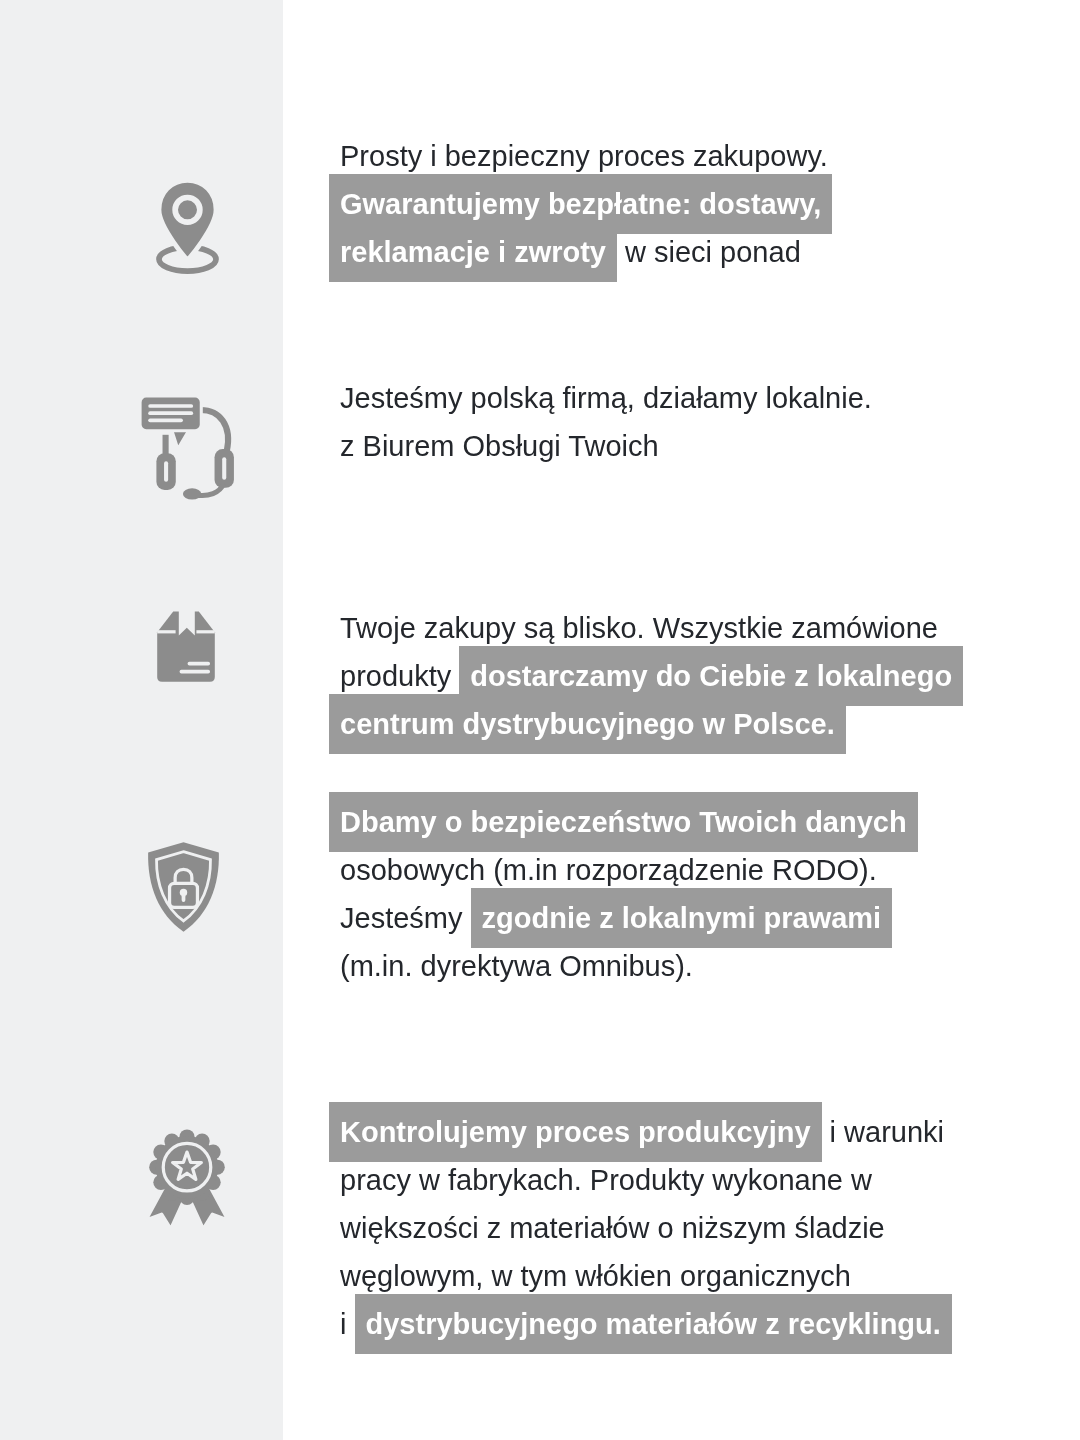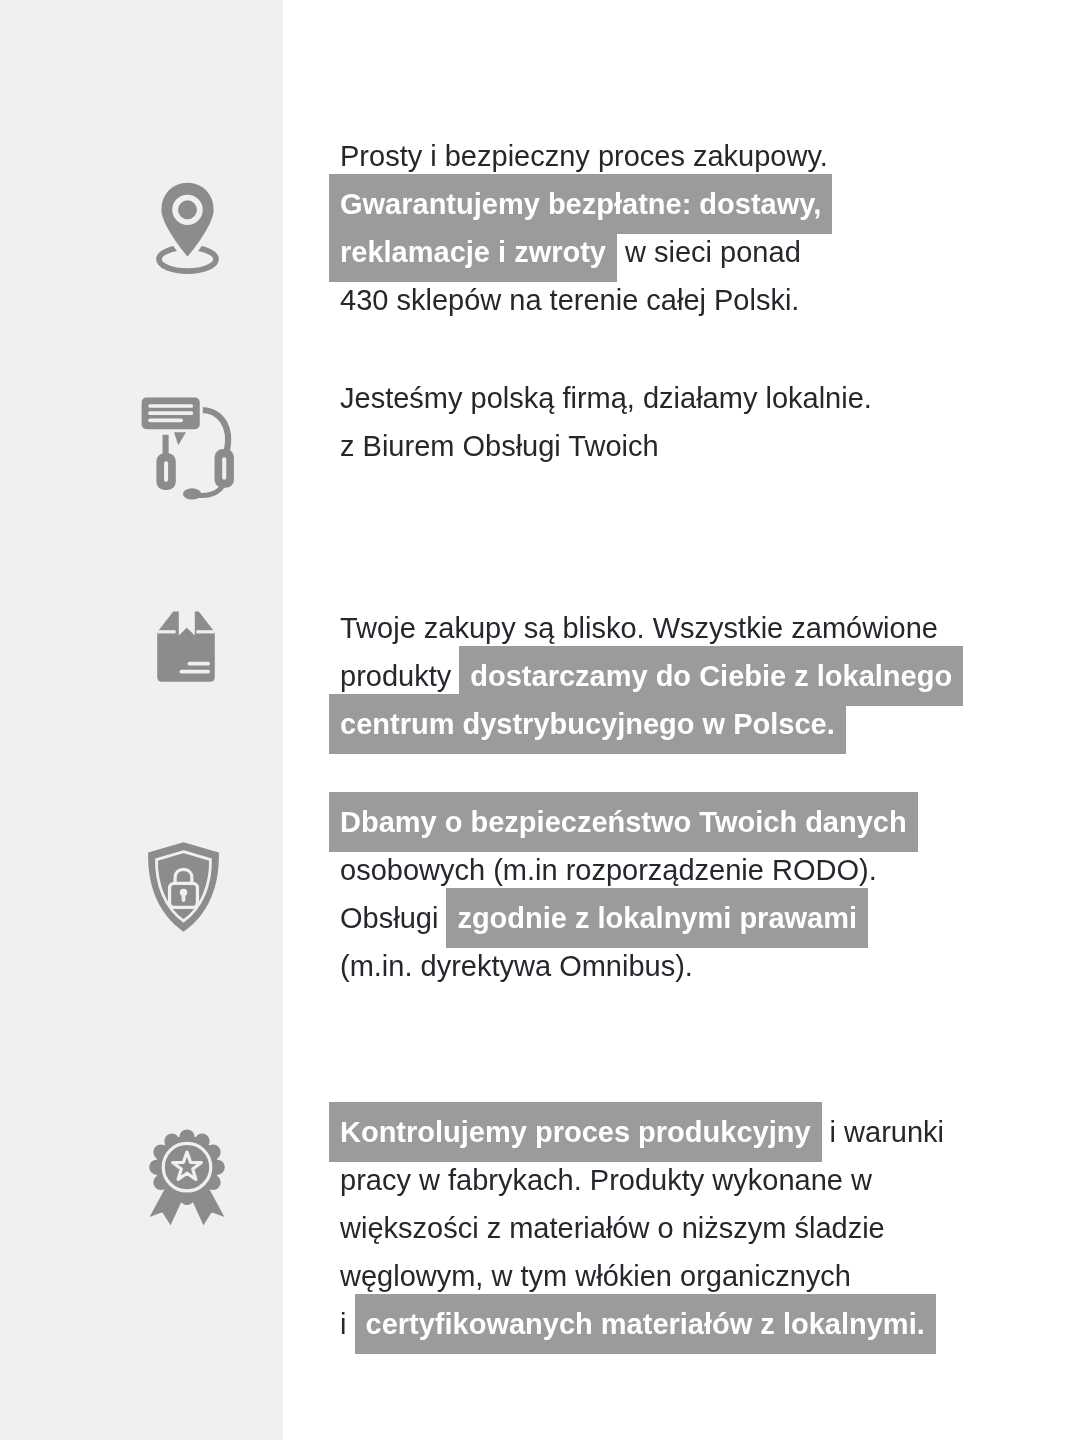--- a/index.html
+++ b/index.html
@@ -115,21 +115,20 @@
 
 <div class="sidebar"></div>
 <main><section class="row s1"><div class="icon-box">
         <svg class="glyph" aria-hidden="true">
           <use href="#location-pin-icon"></use>
         </svg>
       </div><div class="text-block">
         <div class="line"><span class="plain">Prosty i bezpieczny proces zakupowy.</span></div>
         <div class="line"><span class="hl lead">Gwarantujemy bezpłatne: dostawy,</span></div>
         <div class="line"><span class="hl lead">reklamacje i zwroty</span><span class="plain"> w sieci ponad</span></div>
-        <div class="line"><span class="plain">430 sklepów na terenie całej Polski.</span></div>
       </div></section><section class="row s2"><div class="icon-box">
         <svg class="glyph" aria-hidden="true">
           <use href="#headset-chat-icon"></use>
         </svg>
       </div><div class="text-block">
         <div class="line"><span class="plain">Jesteśmy polską firmą, działamy lokalnie.</span></div>
         <div class="line"><span class="plain">z Biurem Obsługi Twoich</span></div>
       </div></section><section class="row s3"><div class="icon-box">
         <svg class="glyph" aria-hidden="true">
           <use href="#package-box-icon"></use>
@@ -138,25 +137,25 @@
         <div class="line"><span class="plain">Twoje zakupy są blisko. Wszystkie zamówione</span></div>
         <div class="line"><span class="plain">produkty </span><span class="hl">dostarczamy do Ciebie z lokalnego</span></div>
         <div class="line"><span class="hl lead">centrum dystrybucyjnego w Polsce.</span></div>
       </div></section><section class="row s4"><div class="icon-box">
         <svg class="glyph" aria-hidden="true">
           <use href="#shield-lock-icon"></use>
         </svg>
       </div><div class="text-block">
         <div class="line"><span class="hl lead">Dbamy o bezpieczeństwo Twoich danych</span></div>
         <div class="line"><span class="plain">osobowych (m.in rozporządzenie RODO).</span></div>
-        <div class="line"><span class="plain">Obsługi </span><span class="hl">zgodnie z lokalnymi prawami</span></div>
+        <div class="line"><span class="plain">Jesteśmy </span><span class="hl">zgodnie z lokalnymi prawami</span></div>
         <div class="line"><span class="plain">(m.in. dyrektywa Omnibus).</span></div>
       </div></section><section class="row s5"><div class="icon-box">
         <svg class="glyph" aria-hidden="true">
           <use href="#award-badge-icon"></use>
         </svg>
       </div><div class="text-block">
         <div class="line"><span class="hl lead">Kontrolujemy proces produkcyjny</span><span class="plain"> i warunki</span></div>
         <div class="line"><span class="plain">pracy w fabrykach. Produkty wykonane w</span></div>
         <div class="line"><span class="plain">większości z materiałów o niższym śladzie</span></div>
         <div class="line"><span class="plain">węglowym, w tym włókien organicznych</span></div>
-        <div class="line"><span class="plain">i </span><span class="hl">certyfikowanych materiałów z lokalnymi.</span></div>
+        <div class="line"><span class="plain">i </span><span class="hl">dystrybucyjnego materiałów z recyklingu.</span></div>
       </div></section></main>
 
 </body></html>

